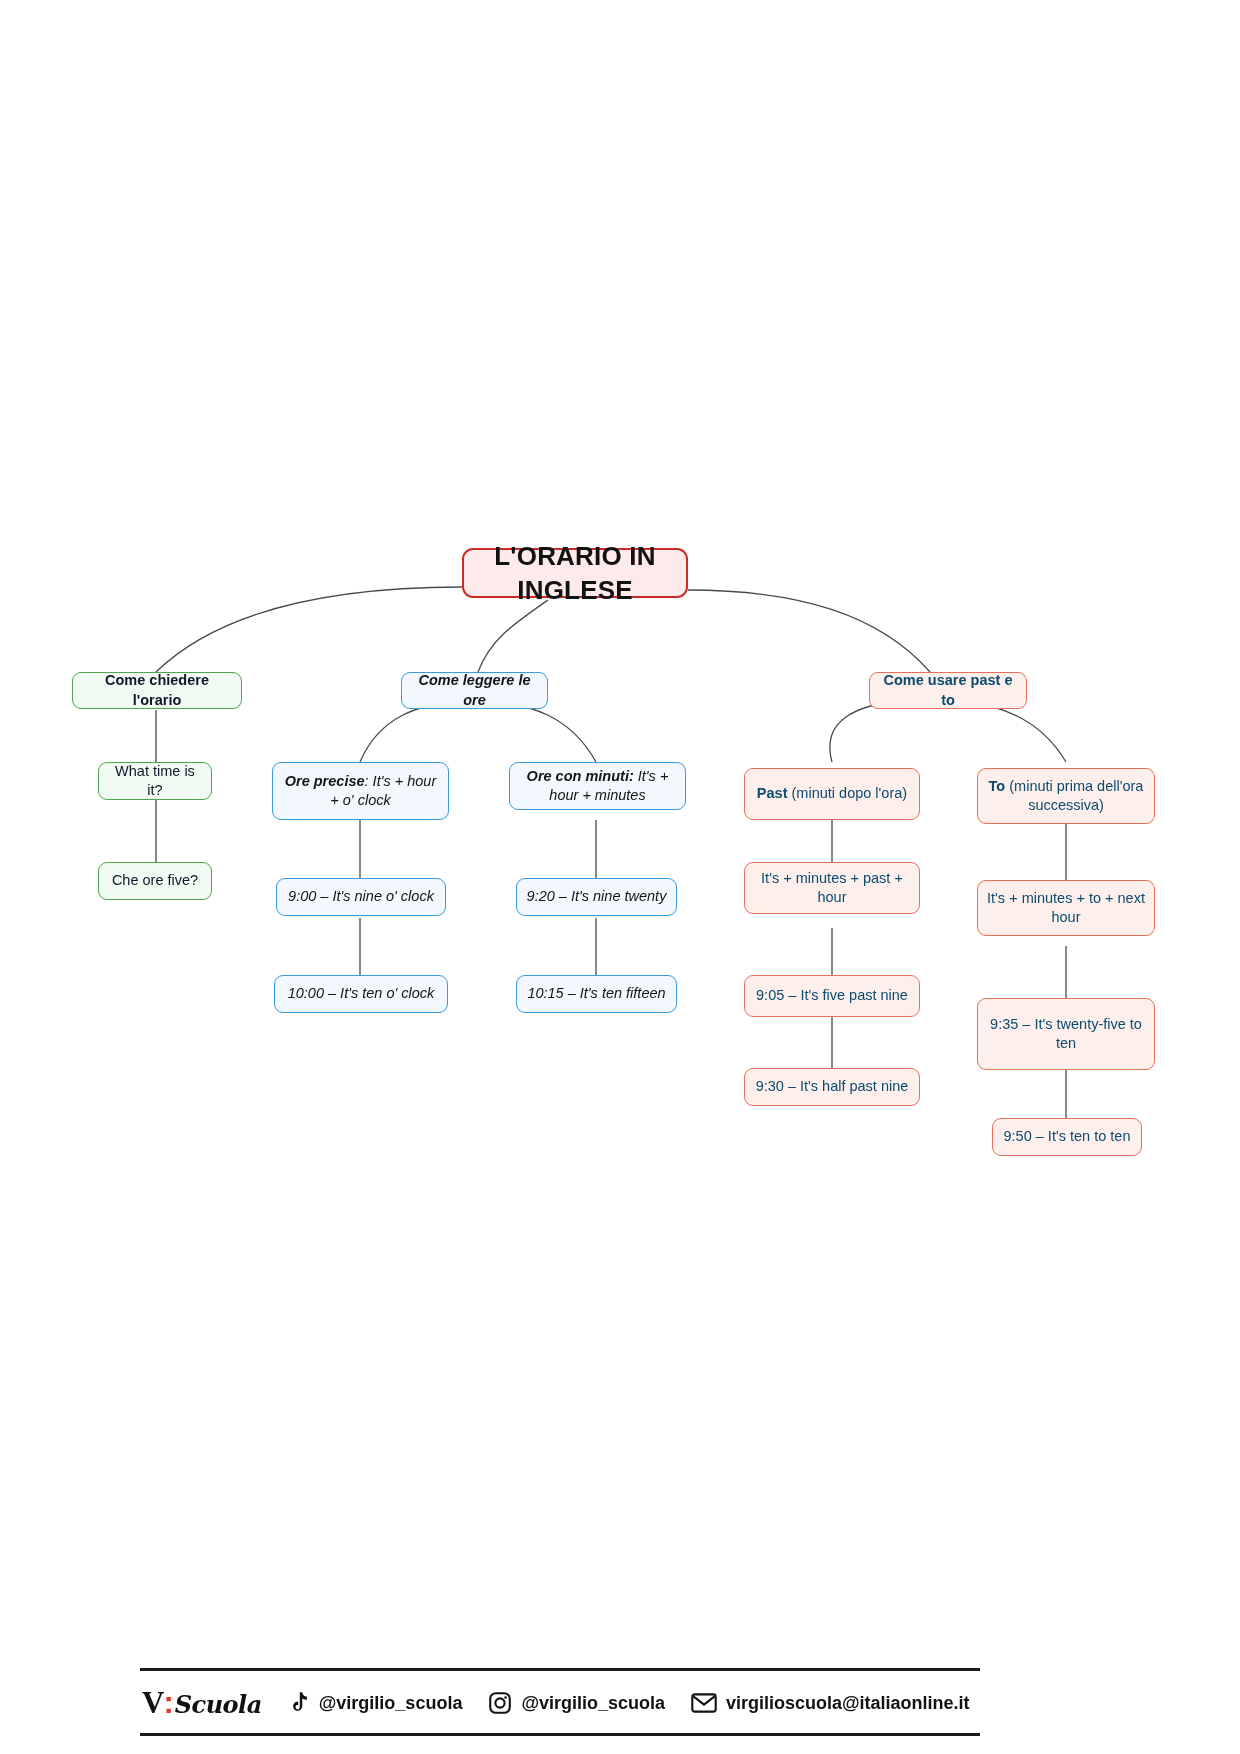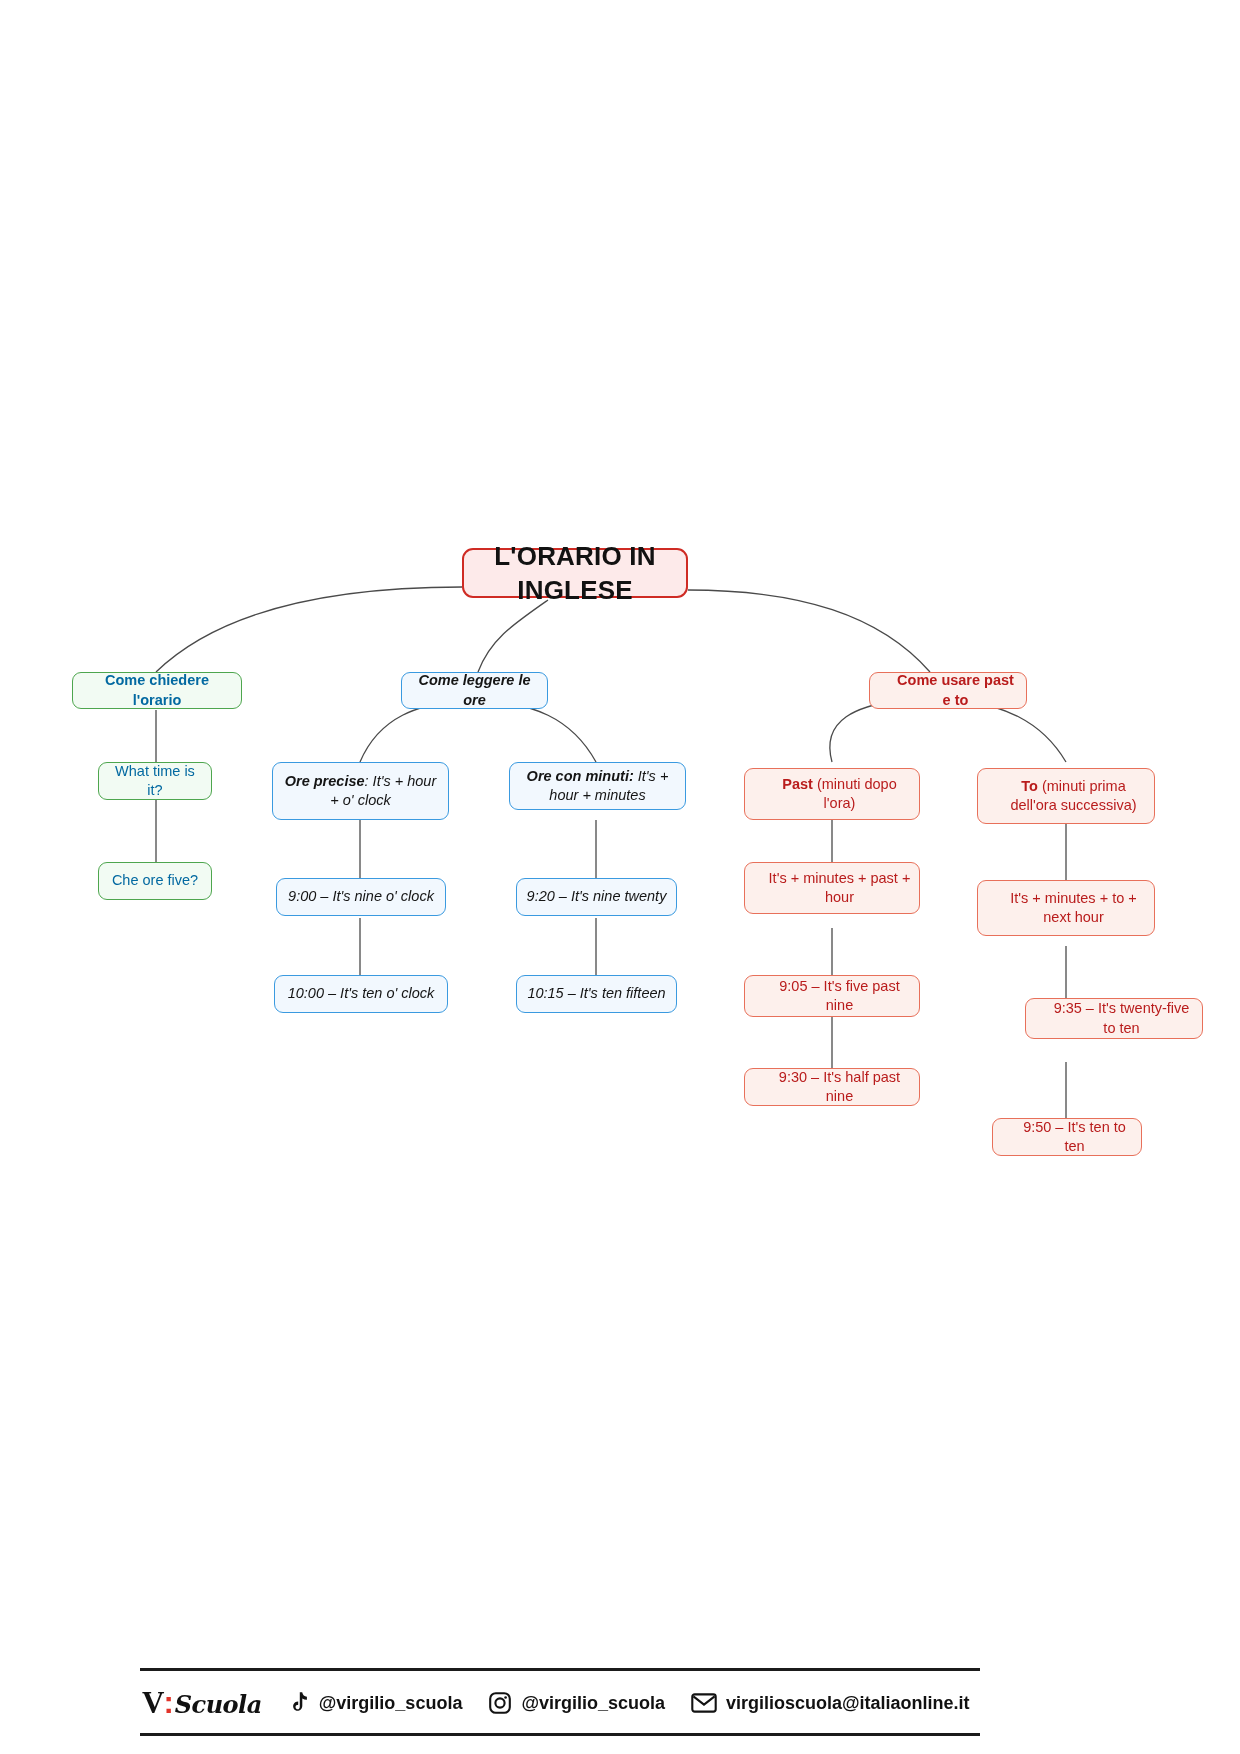--- a/index.html
+++ b/index.html
@@ -55,33 +55,32 @@
     background: #fdeaea;
     border-color: #cf2b24;
     border-width: 2px;
     border-radius: 11px;
     color: #121212;
   }
 
   .green {
     background: #f2fbf3;
     border-color: #4ea64e;
-    color: #0369a1;
+    color: #0f172a;
   }
   .blue {
     background: #f2f8fe;
     border-color: #3a9ae0;
     color: #151515;
     font-style: italic;
   }
   .red {
     background: #fdf0ec;
     border-color: #e8705a;
-    color: #b91c1c;
-    padding-left: 23px;
+    color: #0c4a6e;
   }
 
   .branch-label { font-size: 14.5px; font-weight: 700; }
   .leaf         { font-size: 14.5px; font-weight: 400; }
   .leaf b       { font-weight: 700; }
 
   
   #footer {
     position: absolute;
     left: 140px;
@@ -238,21 +237,21 @@
   </div>
 
   <div class="node red leaf" style="left:977px; top:768px; width:178px; height:56px;">
     <span><b>To</b><span> (minuti prima dell'ora successiva)</span></span>
   </div>
 
   <div class="node red leaf" style="left:977px; top:880px; width:178px; height:56px;">
     <span>It's + minutes + to + next hour</span>
   </div>
 
-  <div class="node red leaf" style="left:1025px; top:998px; width:178px; height:41px;justify-content:center;">
+  <div class="node red leaf" style="left:977px; top:998px; width:178px; height:72px;justify-content:center;">
     <span>9:35 – It's twenty-five to ten</span>
   </div>
 
   <div class="node red leaf" style="left:992px; top:1118px; width:150px; height:38px;">
     <span>9:50 – It's ten to ten</span>
   </div>
 
 </div>
 
 <div id="footer">

